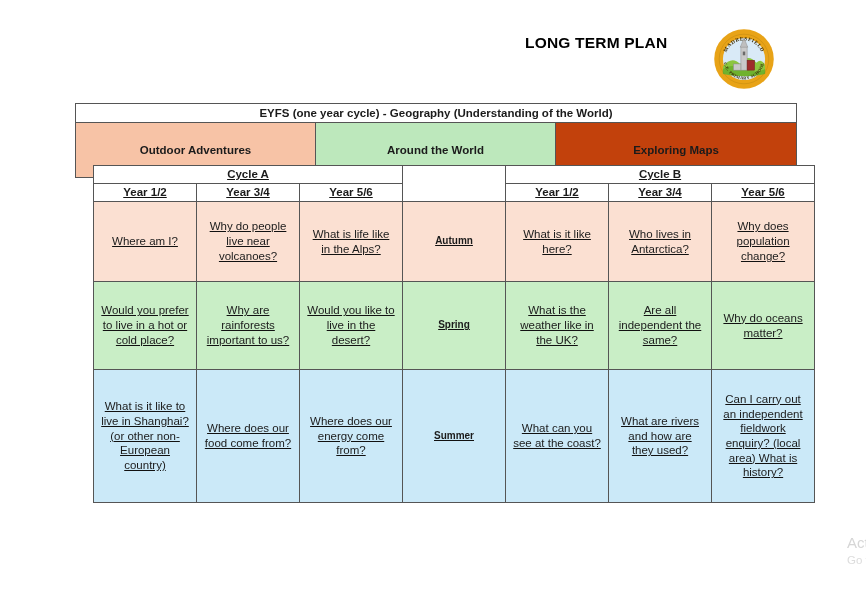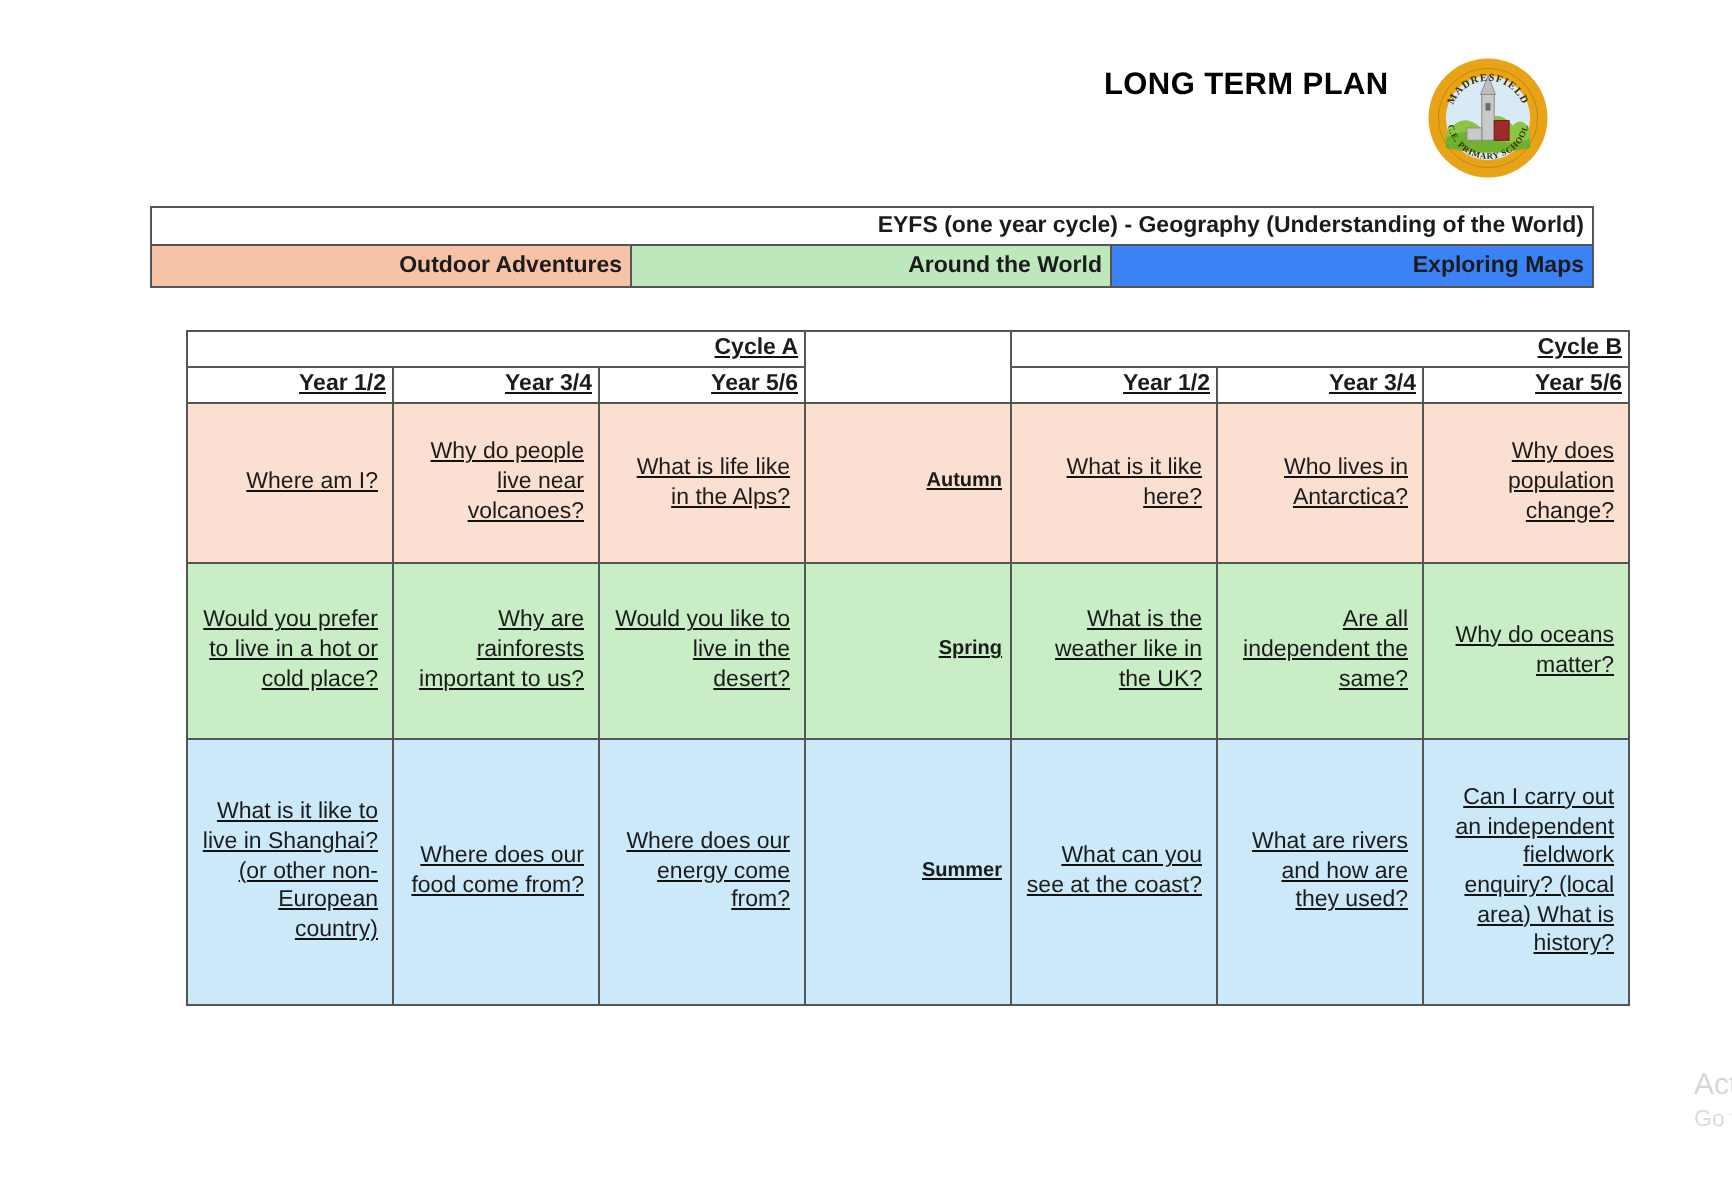--- a/index.html
+++ b/index.html
@@ -36,40 +36,39 @@
   }
   .plan-title {
     position: absolute;
     left: 525px;
     top: 34px;
     font-size: 15.5px;
     font-weight: bold;
     letter-spacing: .2px;
     white-space: nowrap;
     color: #000000;
-    margin-left: 27px;
   }
   .school-logo {
     position: absolute;
     left: 713px;
     top: 28px;
     width: 62px;
     height: 62px;
   }
 
   
   .plan-table {
     border-collapse: collapse;
     table-layout: fixed;
     position: absolute;
     border: 1px solid #555555;
   }
   .plan-table td {
     border: 1px solid #555555;
-    text-align: right;
+    text-align: center;
     vertical-align: middle;
     font-size: 11.5px;
     line-height: 1.28;
     padding: 2px 4px;
     color: #1b1b1b;
   }
 
   
   #eyfs-table {
     left: 75px;
@@ -80,21 +79,21 @@
     font-weight: bold;
     font-size: 11.5px;
     background: #ffffff;
     height: 16px;
     padding: 1px 4px;
   }
   #eyfs-table td.eyfs-term {
     font-weight: bold;
     font-size: 11.5px;
     height: 16px;
-    padding: 2px 4px;
+    padding: 19px 4px;
   }
 
   
   #cycle-table {
     left: 93px;
     top: 165px;
     width: 721px;
     text-decoration: underline;
   }
   #cycle-table td.hdr {
@@ -176,21 +175,21 @@
     <col style="width:240px">
     <col style="width:241px">
   </colgroup>
   <tbody>
     <tr>
       <td class="eyfs-title" colspan="3">EYFS (one year cycle) - Geography (Understanding of the World)</td>
     </tr>
     <tr>
       <td class="eyfs-term" style="background:#F7C3A6">Outdoor Adventures</td>
       <td class="eyfs-term" style="background:#BDE8BC">Around the World</td>
-      <td class="eyfs-term" style="background:#3b82f6">Exploring Maps</td>
+      <td class="eyfs-term" style="background:#c2410c">Exploring Maps</td>
     </tr>
   </tbody>
 </table>
 
 <table class="plan-table" id="cycle-table">
   <colgroup>
     <col style="width:103px">
     <col style="width:103px">
     <col style="width:103px">
     <col style="width:103px">

